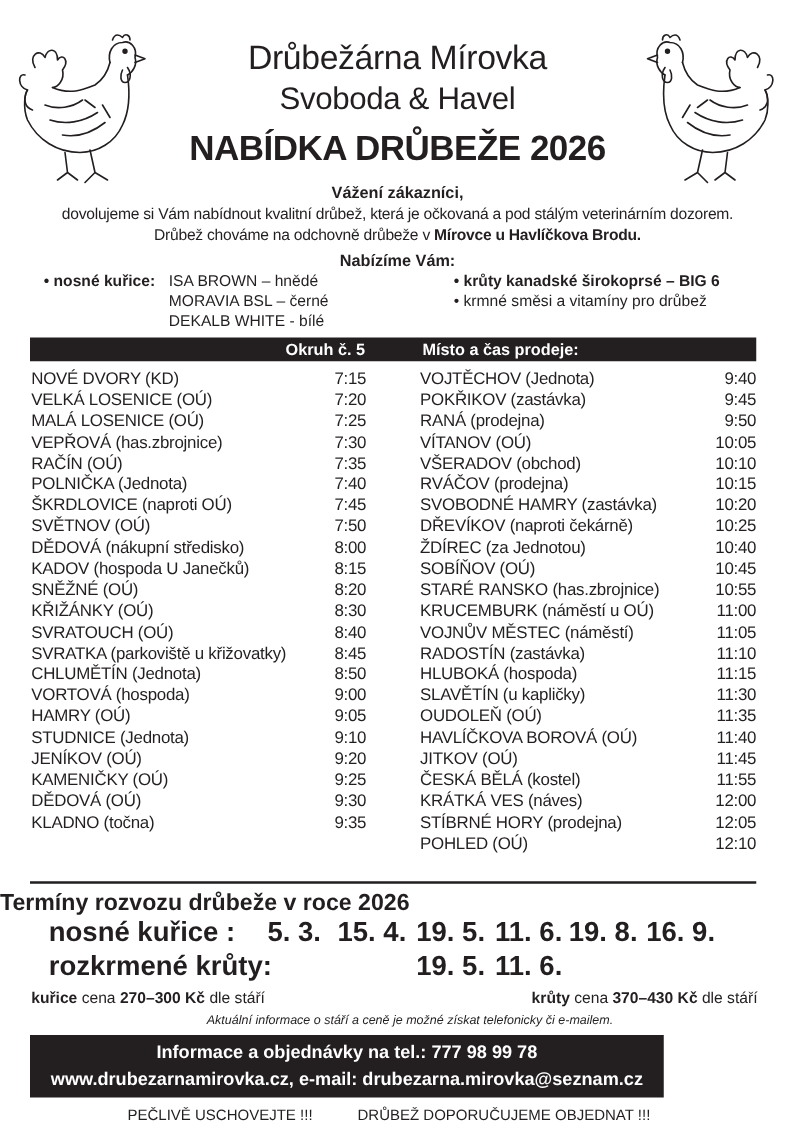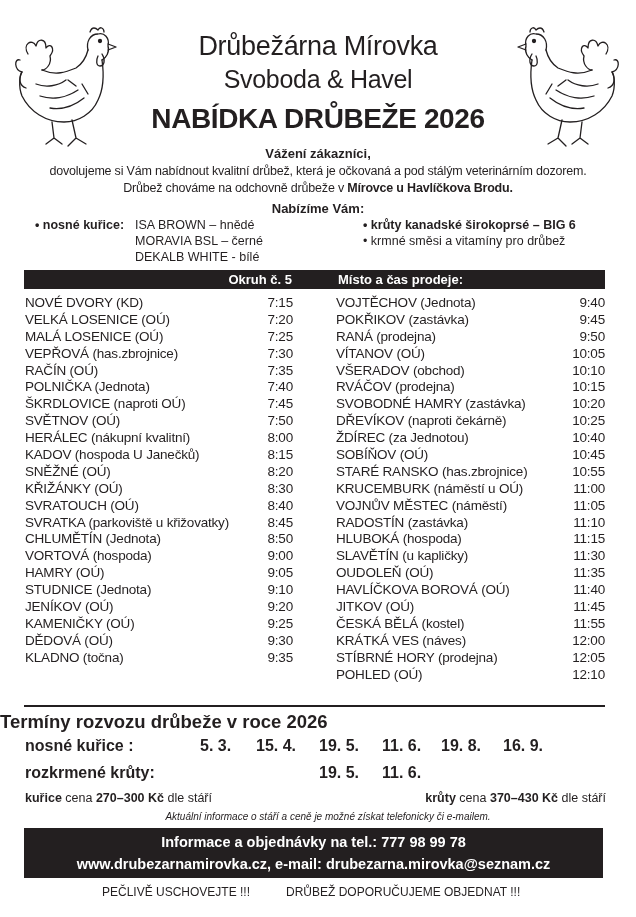--- a/index.html
+++ b/index.html
@@ -35,33 +35,33 @@
 
     .stops { position: absolute; top: 295px; font-size: 13.5px; line-height: 16.9px; letter-spacing: -0.2px; }
     .stops.left { left: 25px; width: 268px; }
     .stops.right { left: 336px; width: 269px; }
     .stop-row { position: relative; height: 16.9px; white-space: nowrap; }
     .stop-row .t { position: absolute; right: 0; top: 0; }
 
     .divider { position: absolute; top: 705px; left: 24px; width: 581px; height: 1.5px; background: #231f20; }
 
     .sched-title { position: absolute; top: 710px; left: 0; width: 636px; text-align: left; font-size: 18.5px; font-weight: bold; line-height: 24px; }
-    .sched-row { position: absolute; left: 25px; font-size: 16px; font-weight: bold; line-height: 24px; white-space: nowrap; }
+    .sched-row { position: absolute; left: 39px; font-size: 22px; font-weight: bold; line-height: 24px; white-space: nowrap; }
     .sched-row.r1 { top: 734px; }
     .sched-row.r2 { top: 761px; }
     .sched-row .date { position: absolute; top: 0; }
 
     .price { position: absolute; top: 790px; font-size: 12.5px; line-height: 16px; white-space: nowrap; }
     .price.left { left: 25px; }
     .price.right { right: 30px; }
     .price b { font-weight: bold; }
 
     .note { position: absolute; top: 810px; left: 0; width: 636px; text-align: center; font-size: 10px; font-style: italic; line-height: 14px; padding-left: 20px; }
 
-    .contact-bar { position: absolute; top: 828px; left: 24px; width: 579px; height: 50px; background: #231f20; color: #ffffff; font-weight: bold; text-align: center; }
+    .contact-bar { position: absolute; top: 828px; left: 24px; width: 507px; height: 50px; background: #231f20; color: #ffffff; font-weight: bold; text-align: center; }
     .contact-bar .l1 { font-size: 14.5px; line-height: 22px; margin-top: 3px; }
     .contact-bar .l2 { font-size: 14.5px; line-height: 22px; }
 
     .footer { position: absolute; top: 884px; left: 0; width: 636px; font-size: 12px; line-height: 16px; }
     .footer .f1 { position: absolute; left: 102px; }
     .footer .f2 { position: absolute; left: 286px; }
   </style>
 </head>
 <body>
 
@@ -137,21 +137,21 @@
 
 <div class="stops left" id="stops-left">
     <div class="stop-row"><span>NOVÉ DVORY (KD)</span><span class="t">7:15</span></div>
     <div class="stop-row"><span>VELKÁ LOSENICE (OÚ)</span><span class="t">7:20</span></div>
     <div class="stop-row"><span>MALÁ LOSENICE (OÚ)</span><span class="t">7:25</span></div>
     <div class="stop-row"><span>VEPŘOVÁ (has.zbrojnice)</span><span class="t">7:30</span></div>
     <div class="stop-row"><span>RAČÍN (OÚ)</span><span class="t">7:35</span></div>
     <div class="stop-row"><span>POLNIČKA (Jednota)</span><span class="t">7:40</span></div>
     <div class="stop-row"><span>ŠKRDLOVICE (naproti OÚ)</span><span class="t">7:45</span></div>
     <div class="stop-row"><span>SVĚTNOV (OÚ)</span><span class="t">7:50</span></div>
-    <div class="stop-row"><span>HERÁLEC (nákupní kvalitní)</span><span class="t">8:00</span></div>
+    <div class="stop-row"><span>DĚDOVÁ (nákupní středisko)</span><span class="t">8:00</span></div>
     <div class="stop-row"><span>KADOV (hospoda U Janečků)</span><span class="t">8:15</span></div>
     <div class="stop-row"><span>SNĚŽNÉ (OÚ)</span><span class="t">8:20</span></div>
     <div class="stop-row"><span>KŘIŽÁNKY (OÚ)</span><span class="t">8:30</span></div>
     <div class="stop-row"><span>SVRATOUCH (OÚ)</span><span class="t">8:40</span></div>
     <div class="stop-row"><span>SVRATKA (parkoviště u křižovatky)</span><span class="t">8:45</span></div>
     <div class="stop-row"><span>CHLUMĚTÍN (Jednota)</span><span class="t">8:50</span></div>
     <div class="stop-row"><span>VORTOVÁ (hospoda)</span><span class="t">9:00</span></div>
     <div class="stop-row"><span>HAMRY (OÚ)</span><span class="t">9:05</span></div>
     <div class="stop-row"><span>STUDNICE (Jednota)</span><span class="t">9:10</span></div>
     <div class="stop-row"><span>JENÍKOV (OÚ)</span><span class="t">9:20</span></div>

